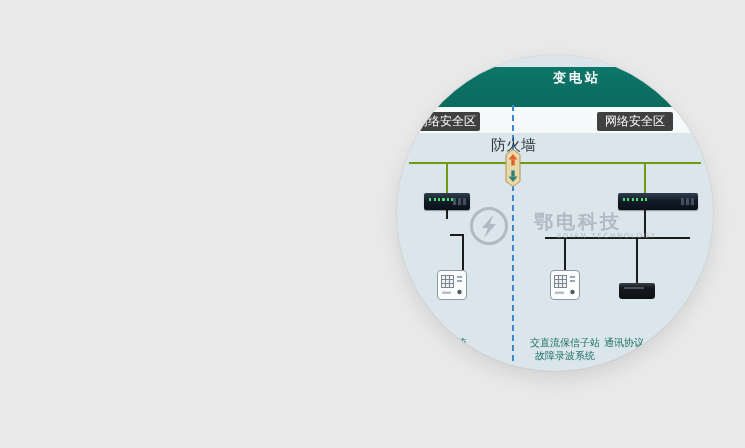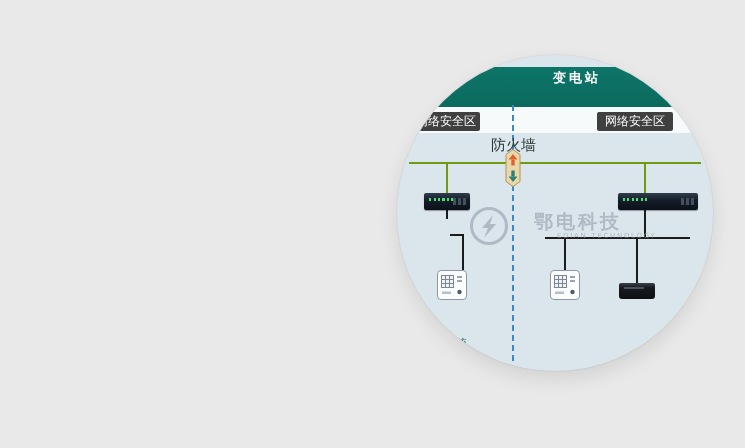--- a/index.html
+++ b/index.html
@@ -177,21 +177,26 @@
     </div>
 
     <div class="blackdev">
       <div class="bd-slot"></div>
     </div>
 
     <div class="blabel blabel-left">
       <span>保系统</span>
       <span>系统</span>
     </div>
+    <div class="blabel blabel-mid">
+      <span>交直流保信子站</span>
+      <span>故障录波系统</span>
+    </div>
     <div class="blabel blabel-right">
+      <span>通讯协议</span>
     </div>
 
     <div class="watermark">
       <div class="wm-logo">
         <svg width="42" height="42" viewBox="0 0 42 42" style="position:static">
           <circle cx="21" cy="21" r="17.5" fill="none" stroke="rgba(148,160,172,0.62)" stroke-width="3"></circle>
           <path d="M25 10 L14 23 h6 l-4 10 12-14 h-6 z" fill="rgba(148,160,172,0.62)"></path>
         </svg>
       </div>
       <div class="wm-name">鄂电科技</div>

